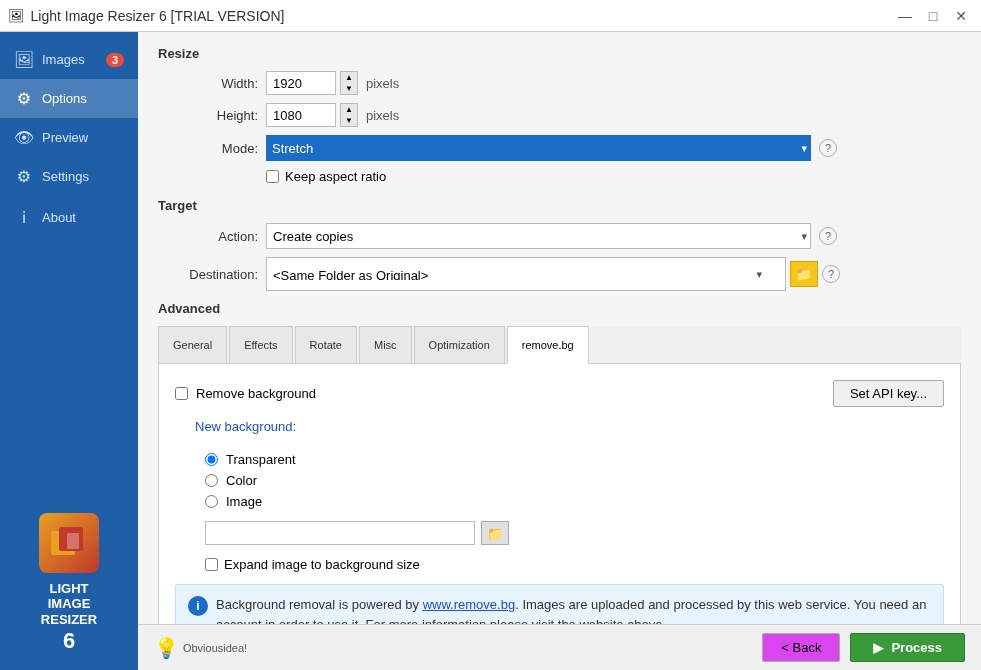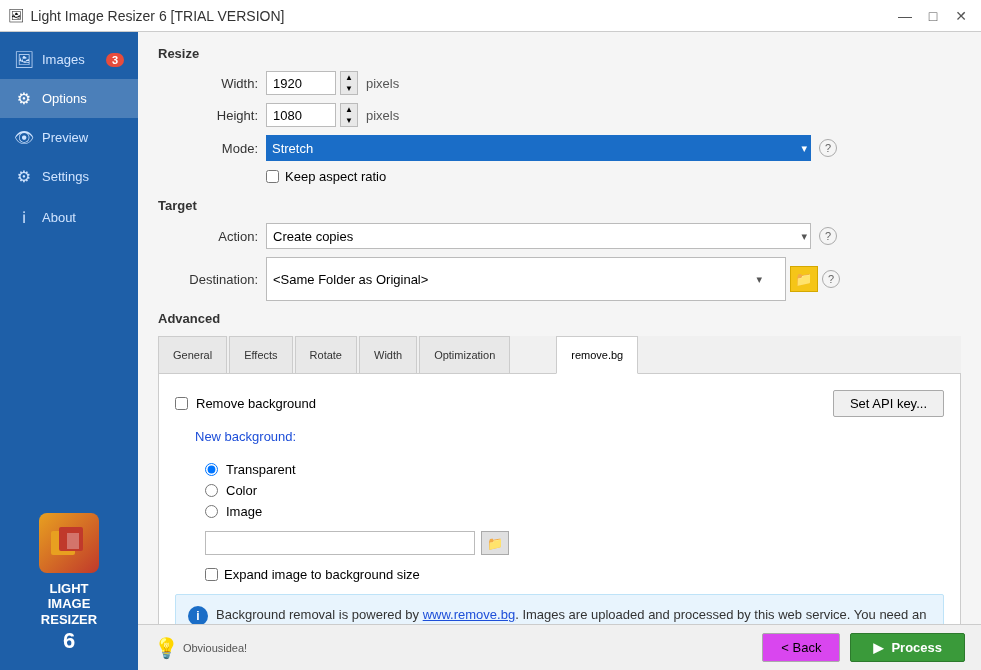--- a/index.html
+++ b/index.html
@@ -193,21 +193,21 @@
       position: absolute;
       right: 24px;
       top: 50%;
       transform: translateY(-50%);
       pointer-events: none;
       font-size: 11px;
       color: #555;
     }
     .dest-select {
       width: 520px;
-      height: 44px;
+      height: 34px;
       border: 1px solid #bbb;
       background: #fff;
       padding: 10px 6px;
       font-size: 13px;
       -webkit-appearance: none;
     }
     .folder-btn {
       width: 28px;
       height: 26px;
       background: #f5c518;
@@ -237,21 +237,20 @@
       margin-right: 2px;
       color: #333;
       font-size: 11px;
     }
     .tab.active {
       background: #fff;
       border-bottom: 1px solid #fff;
       margin-bottom: -1px;
       color: #000;
       z-index: 1;
-      margin-left: 44px;
     }
 
     .tab-content {
       background: #fff;
       border: 1px solid #ccc;
       border-top: none;
       padding: 16px;
       min-height: 260px;
     }
 
@@ -495,21 +494,21 @@
           <div class="help-icon">?</div>
         </div>
       </div>
 
       <div class="advanced-section">
         <div class="section-label">Advanced</div>
         <div class="tabs-bar">
           <div class="tab">General</div>
           <div class="tab">Effects</div>
           <div class="tab">Rotate</div>
-          <div class="tab">Width</div>
+          <div class="tab">Misc</div>
           <div class="tab">Optimization</div>
           <div class="tab active">remove.bg</div>
         </div>
         <div class="tab-content">
           <div class="remove-bg-panel">
 
             <div class="remove-bg-top">
               <div style="display:flex;align-items:center;gap:8px;">
                 <input type="checkbox" id="removeBg" style="">
                 <label for="removeBg">Remove background</label>

